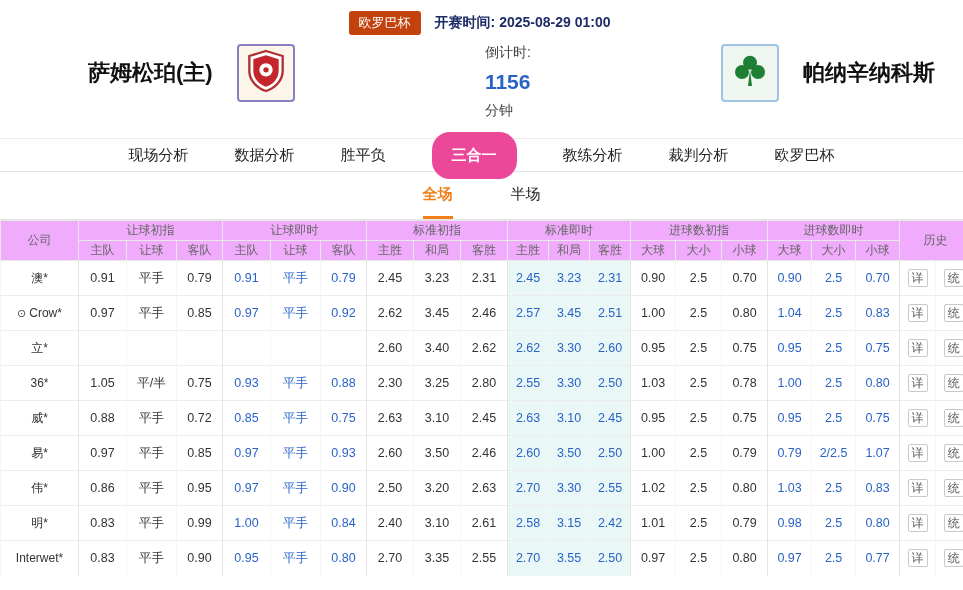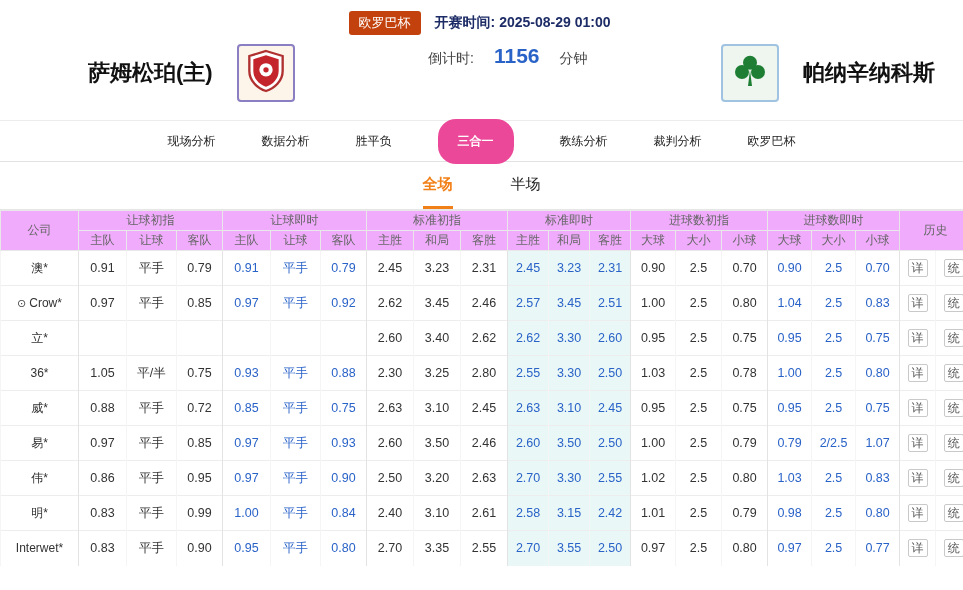--- a/index.html
+++ b/index.html
@@ -12,25 +12,25 @@
   .header-top { display:flex; justify-content:center; align-items:center; gap:14px; padding-top:12px; height:34px; }
   .league-badge { background:#c2410c; color:#fff; font-size:13px; padding:3px 10px; border-radius:3px; cursor:pointer; }
   .match-time { color:#1d2c66; font-weight:bold; font-size:14px; }
   .match-time span { margin-right:4px; }
   .header-main { display:flex; align-items:flex-start; justify-content:space-between; padding:10px 28px 18px 88px; }
   .team { display:flex; align-items:center; gap:24px; }
   .team-name { font-size:22px; font-weight:bold; color:#111; }
   .team-logo { width:58px; height:58px; display:flex; align-items:center; justify-content:center; border-radius:4px; }
   .home-logo { background:#fdf4ea; border:2px solid #8a7fc2; }
   .away-logo { background:#eef6ef; border:2px solid #9fc3e0; }
-  .countdown { font-size:14px; color:#444; display:flex; align-items:baseline; gap:20px; }
+  .countdown { font-size:14px; color:#444; display:flex; align-items:baseline; gap:8px;flex-direction:column; }
   .countdown .count { color:#2a63c8; font-size:21px; font-weight:bold; }
   
-  .nav { display:flex; justify-content:center; align-items:center; gap:46px; height:42px;
-         border-top:1px solid #ececec; border-bottom:1px solid #e2e2e2; font-size:12px; color:#222; }
+  .nav { display:flex; justify-content:center; align-items:center; gap:46px; height:34px;
+         border-top:1px solid #ececec; border-bottom:1px solid #e2e2e2; font-size:15px; color:#222; }
   .nav-tab { cursor:pointer; white-space:nowrap; }
   .nav-tab.active { background:#ec4899; color:#fff; padding:14px 20px; border-radius:18px; font-weight:bold; }
   
   .subtabs { display:flex; justify-content:center; align-items:flex-end; gap:58px; height:47px; }
   .subtab { font-size:15px; color:#222; padding-bottom:12px; cursor:pointer; border-bottom:3px solid transparent; }
   .subtab.active { color:#f28018; border-bottom-color:#f28018; font-weight:bold; }
   
   .table-wrap { width:963px; overflow:hidden; border-top:1px solid #e6e6e6; }
   table { border-collapse:collapse; table-layout:fixed; width:971px; }
   th { background:#f0abfc; font-weight:normal; color:#666; font-size:12px;

